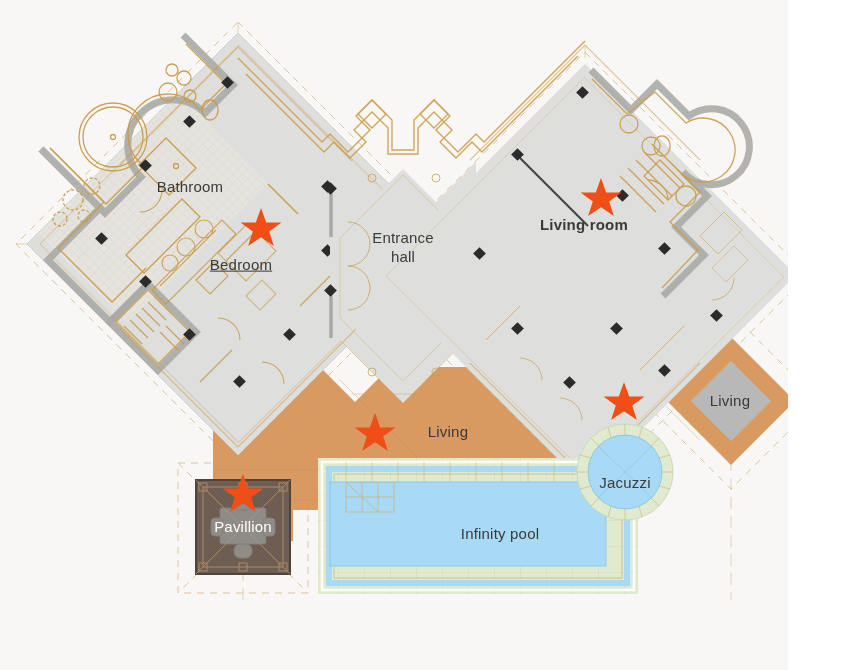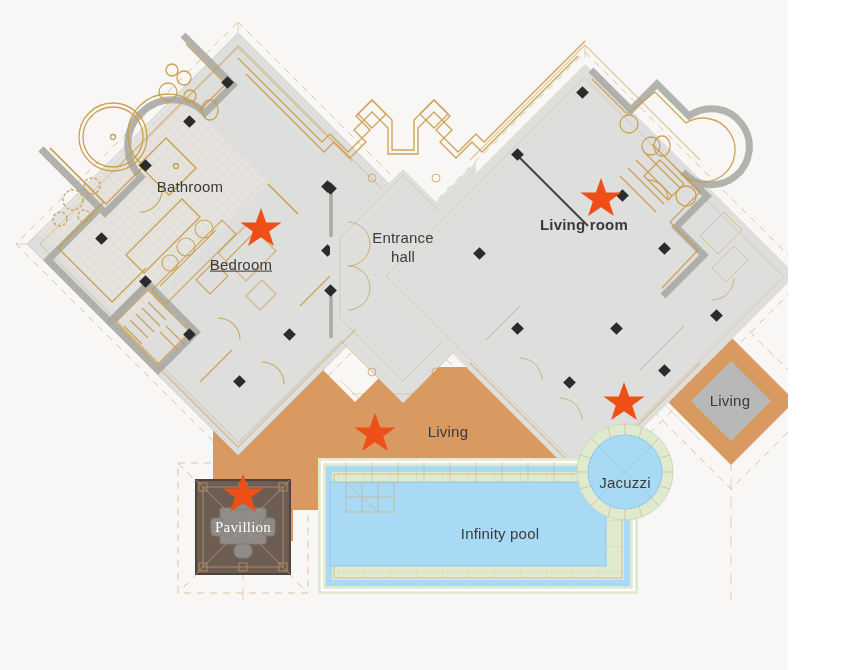--- a/index.html
+++ b/index.html
@@ -463,15 +463,15 @@
 
   <div class="room-label" style="left:190px; top:187px;">Bathroom</div>
   <div class="room-label" style="left:241px; top:265px;text-decoration:underline;">Bedroom</div>
   <div class="room-label" style="left:403px; top:248px;">Entrance
 hall</div>
   <div class="room-label" style="left:584px; top:225px;font-weight:bold;">Living room</div>
   <div class="room-label" style="left:448px; top:432px;">Living</div>
   <div class="room-label" style="left:730px; top:401px;">Living</div>
   <div class="room-label" style="left:625px; top:472px;margin-top:11px;">Jacuzzi</div>
   <div class="room-label" style="left:484px; top:534px;margin-left:16px;">Infinity pool</div>
-  <div class="room-label light" style="left:243px; top:527px;font-family:Liberation Serif, serif;">Pavillion</div>
+  <div class="room-label light" style="left:243px; top:527px;">Pavillion</div>
 
 </div>
 
 </body></html>

